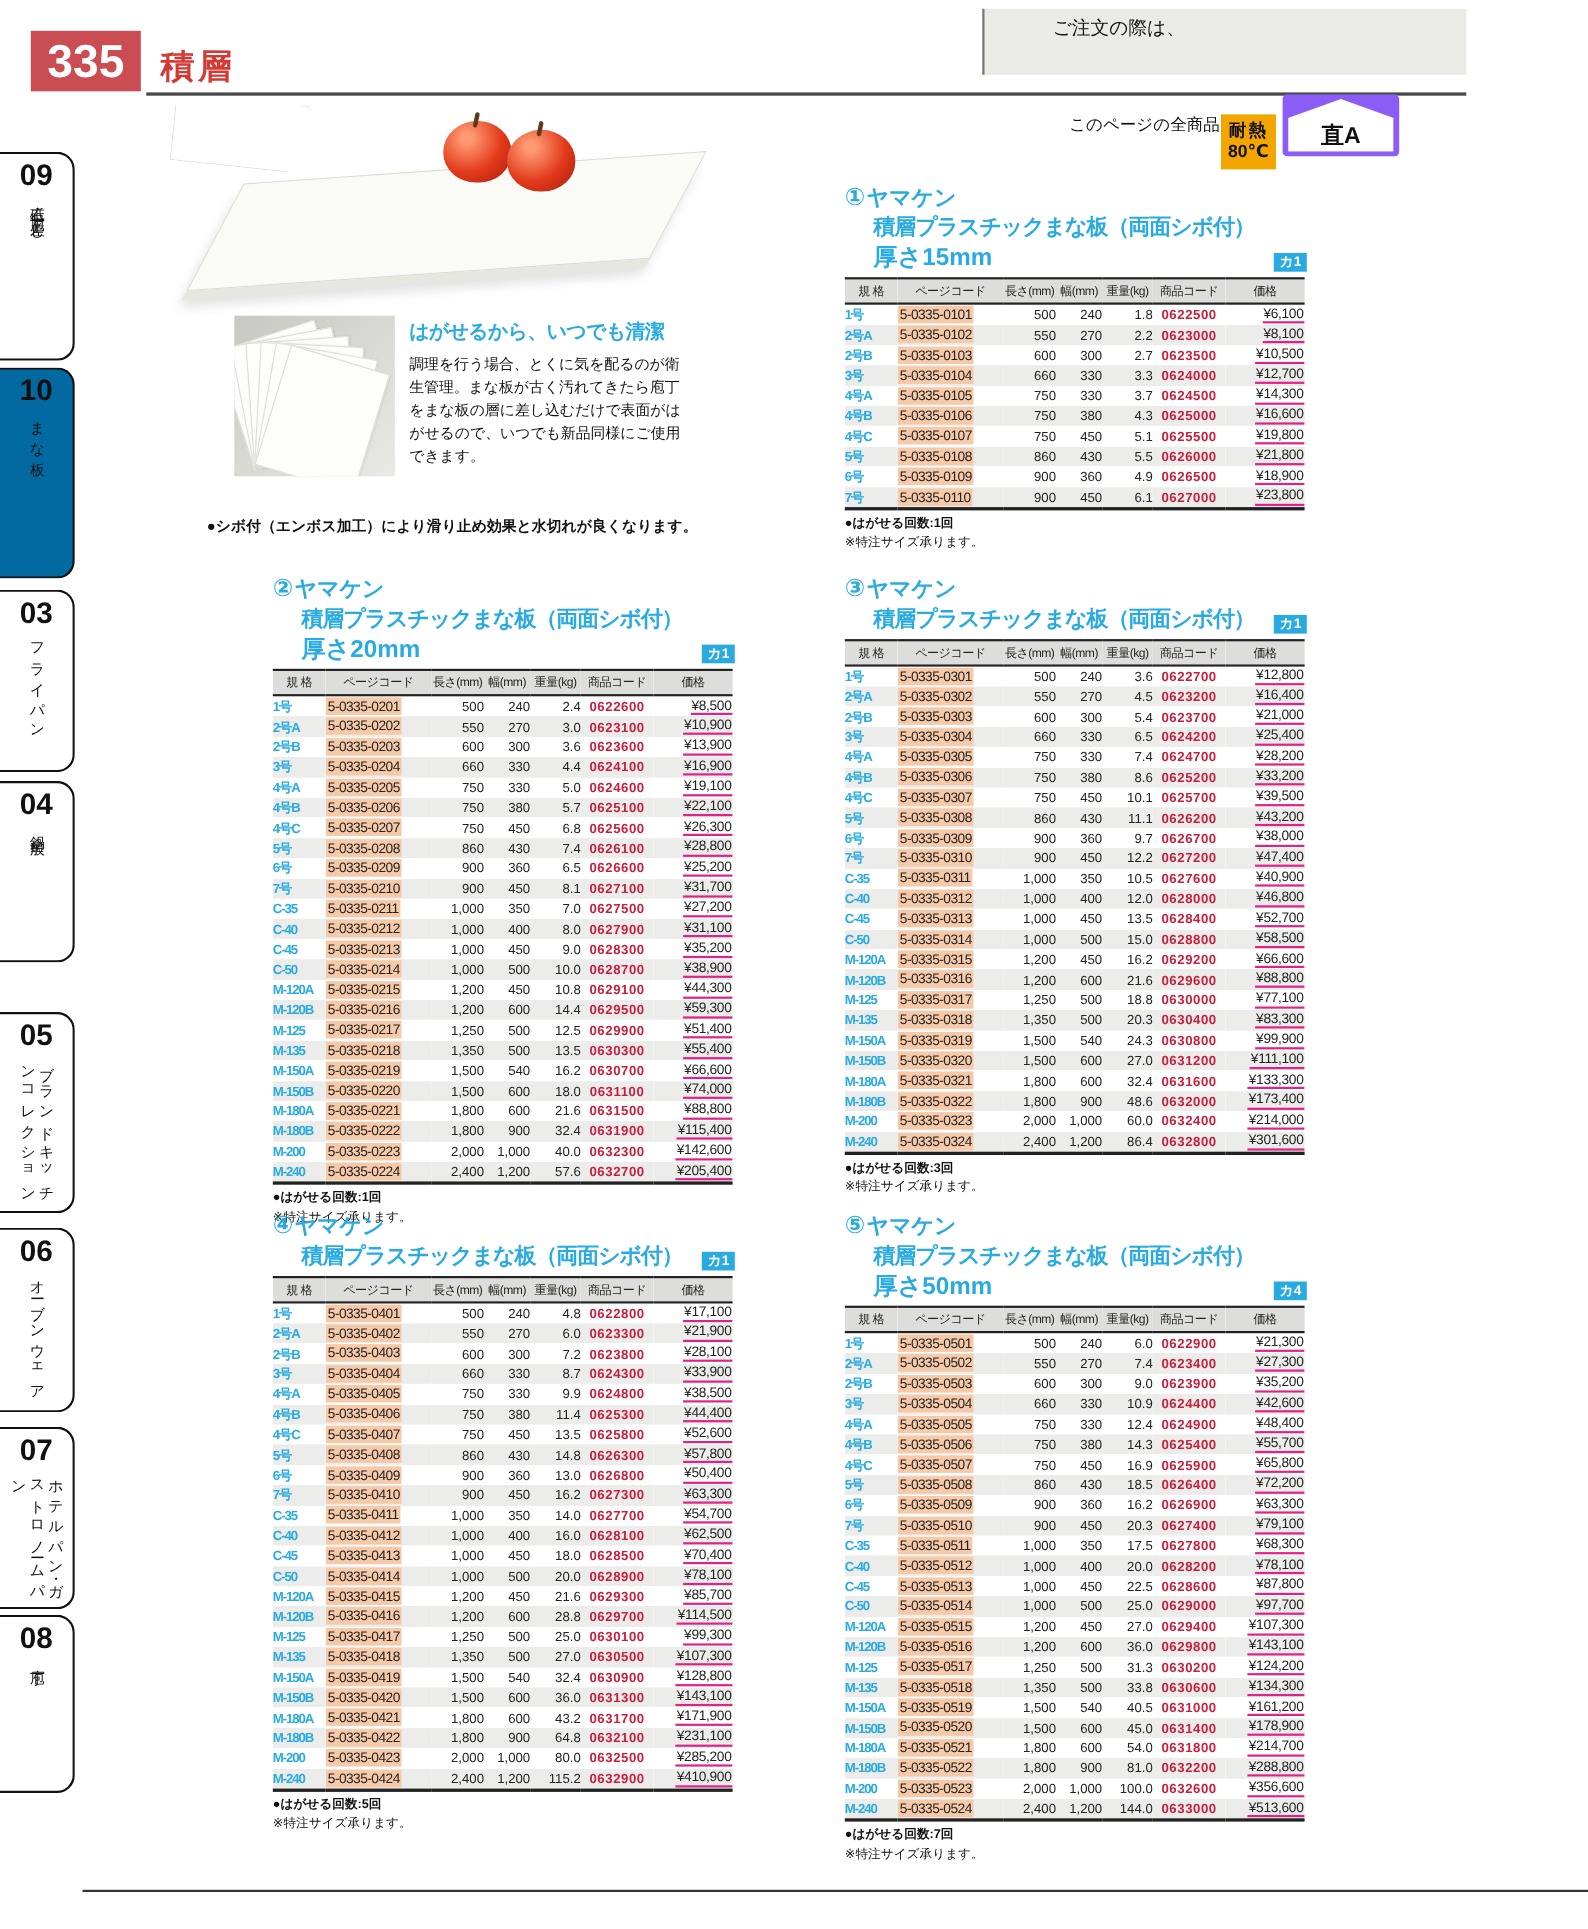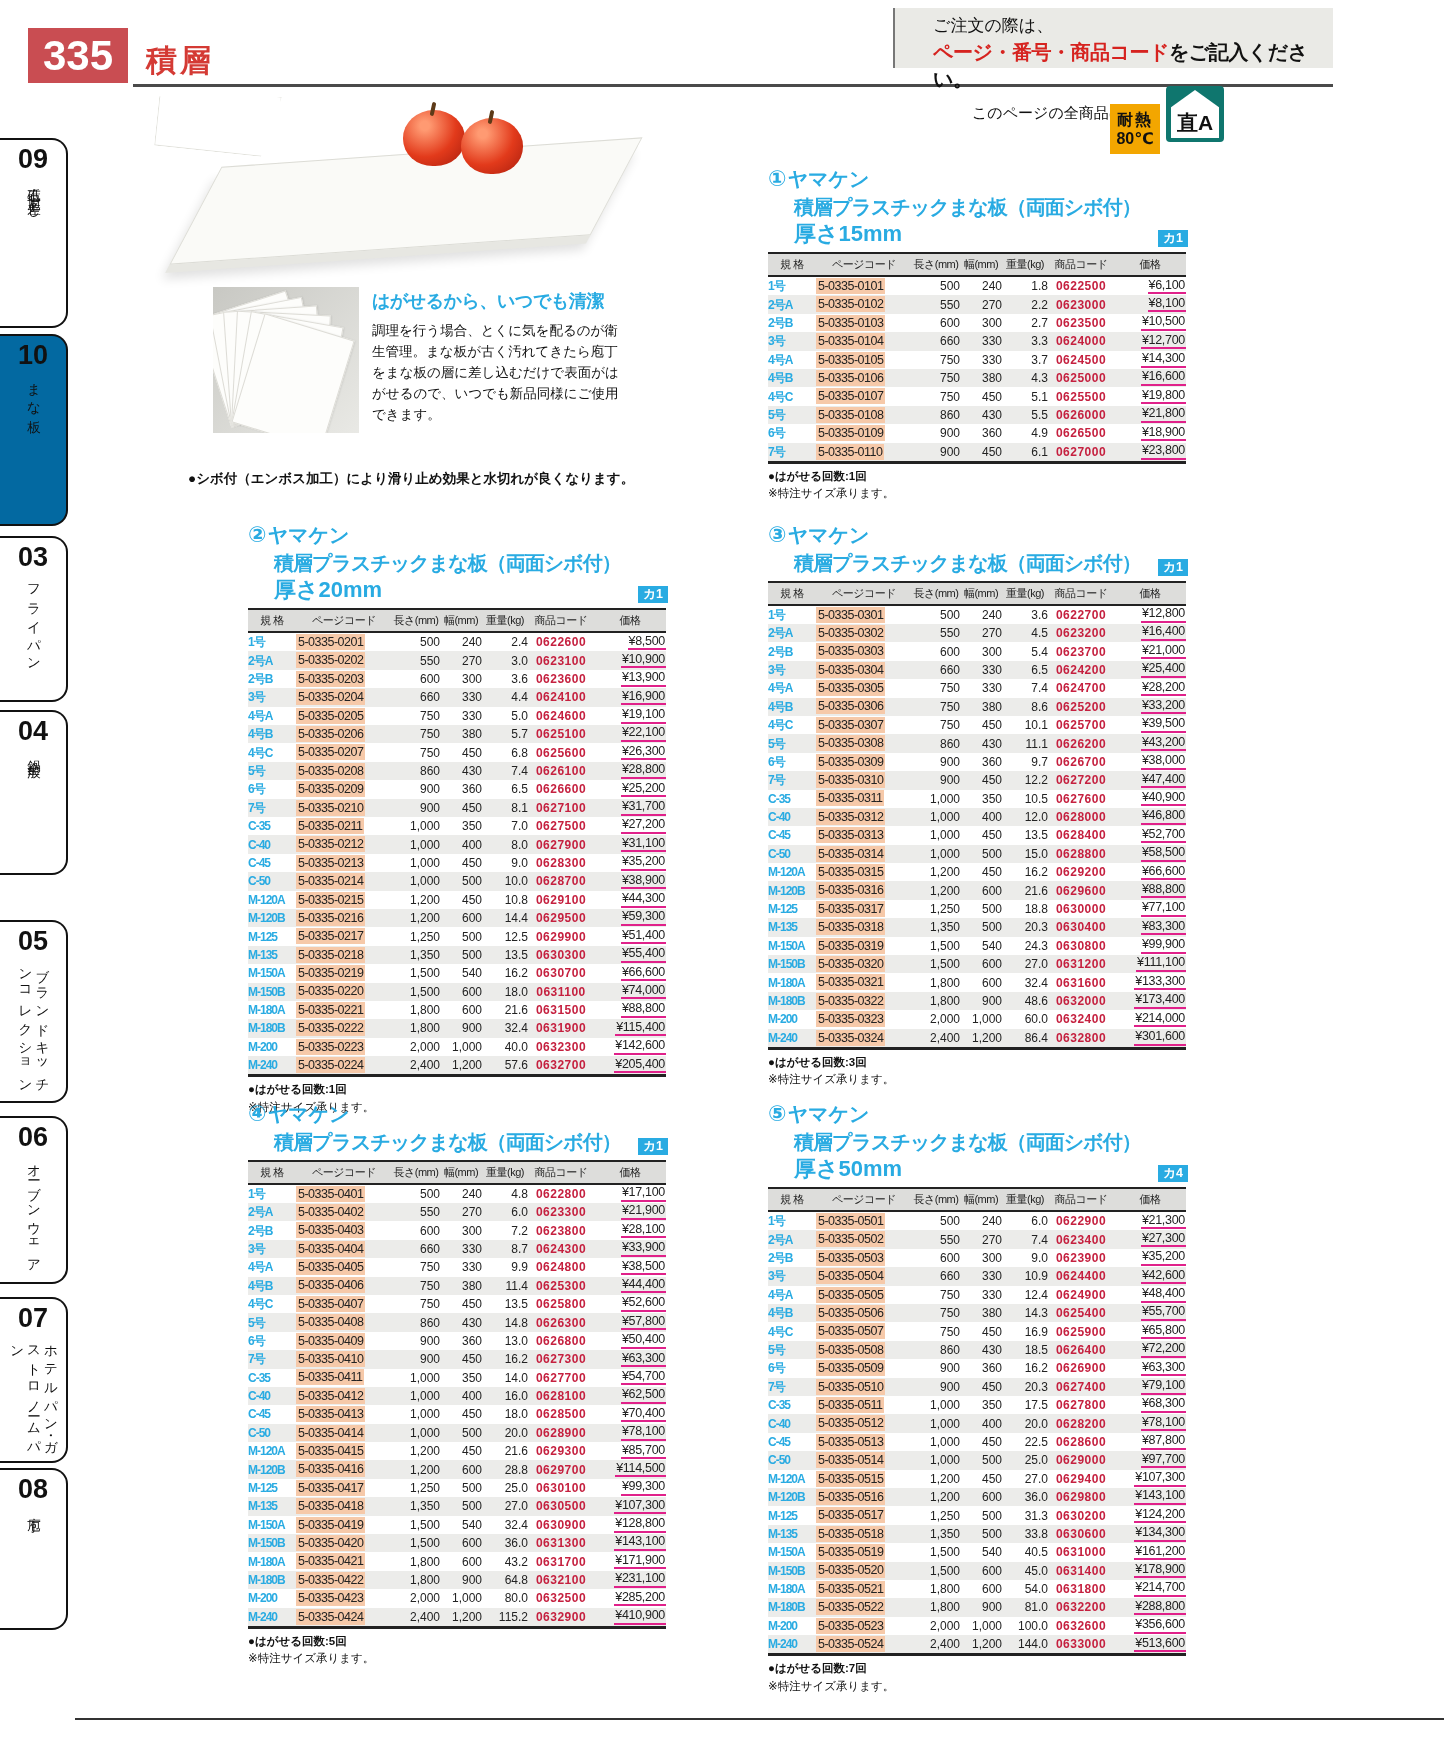--- a/index.html
+++ b/index.html
@@ -6,29 +6,29 @@
   body{font-family:"Liberation Sans","DejaVu Sans",sans-serif;color:#222;}
   .page{position:relative;width:1444px;height:1754px;background:#fff;overflow:hidden;}
 
   
   .pagenum{position:absolute;left:28px;top:28px;width:100px;height:55px;background:#c94d52;
     color:#fff;font-size:42px;font-weight:bold;display:flex;align-items:center;justify-content:center;}
   .page-title{position:absolute;left:146px;top:40px;font-size:31px;font-weight:bold;color:#d43a34;letter-spacing:3px;}
   .top-rule{position:absolute;left:133px;top:84px;width:1200px;height:3px;background:#4a4a4a;}
   .orderbox{position:absolute;left:893px;top:8px;width:440px;height:60px;background:#eaeae6;
     border-left:2px solid #777;padding:6px 0 0 38px;box-sizing:border-box;}
-  .orderbox .l1{font-size:17px;color:#111;}
+  .orderbox .l1{font-size:17px;color:#111;margin-left:24px;}
   .orderbox .l2{font-size:20px;font-weight:bold;color:#111;margin-top:2px;letter-spacing:-0.5px;}
   .orderbox .l2 .red{color:#d6231f;}
   .allproducts{position:absolute;left:972px;top:104px;font-size:15px;color:#111;}
   .heat-badge{position:absolute;left:1110px;top:104px;width:50px;height:50px;background:#f3a600;
     display:flex;flex-direction:column;align-items:center;justify-content:center;font-weight:bold;color:#111;line-height:1.2;}
   .heat-badge .h1{font-size:16px;letter-spacing:2px;}
   .heat-badge .h2{font-size:16px;}
-  .direct-badge{position:absolute;left:1166px;top:86px;width:58px;height:56px;background:#0f766e;border-radius:4px;}
+  .direct-badge{position:absolute;left:1166px;top:86px;width:58px;height:56px;background:#8b5cf6;border-radius:4px;padding-left:48px;}
   .direct-badge .house{position:absolute;left:5px;right:5px;top:4px;bottom:4px;background:#fff;
     clip-path:polygon(50% 0%,100% 36%,100% 100%,0% 100%,0% 36%);}
   .direct-badge .house span{position:absolute;left:0;right:0;bottom:1px;text-align:center;font-size:21px;font-weight:bold;color:#111;}
 
   
   .side-tab{position:absolute;left:0;width:68px;background:#fff;border:2px solid #111;border-left:none;
     border-radius:0 16px 16px 0;box-sizing:border-box;display:flex;flex-direction:column;align-items:center;}
   .side-tab.active{background:#0369a1;}
   .tab-num{font-size:27px;font-weight:bold;color:#111;margin-top:6px;line-height:1;}
   .tab-label{flex:1;writing-mode:vertical-rl;font-size:13.5px;color:#111;letter-spacing:3px;
@@ -99,21 +99,20 @@
 <div class="page">
 
   <div class="pagenum">
       <span>335</span>
     </div>
   <div class="page-title">積層</div>
   <div class="top-rule"></div>
 
   <div class="orderbox">
     <div class="l1">ご注文の際は、</div>
-    <div class="l2"><span class="red">ページ・番号・商品コード</span><span>をご記入ください。</span></div>
   </div>
 
   <div class="allproducts">このページの全商品は</div>
   <div class="heat-badge">
     <span class="h1">耐熱</span>
     <span class="h2">80℃</span>
   </div>
   <div class="direct-badge">
     <div class="house">
         <span>直A</span>

